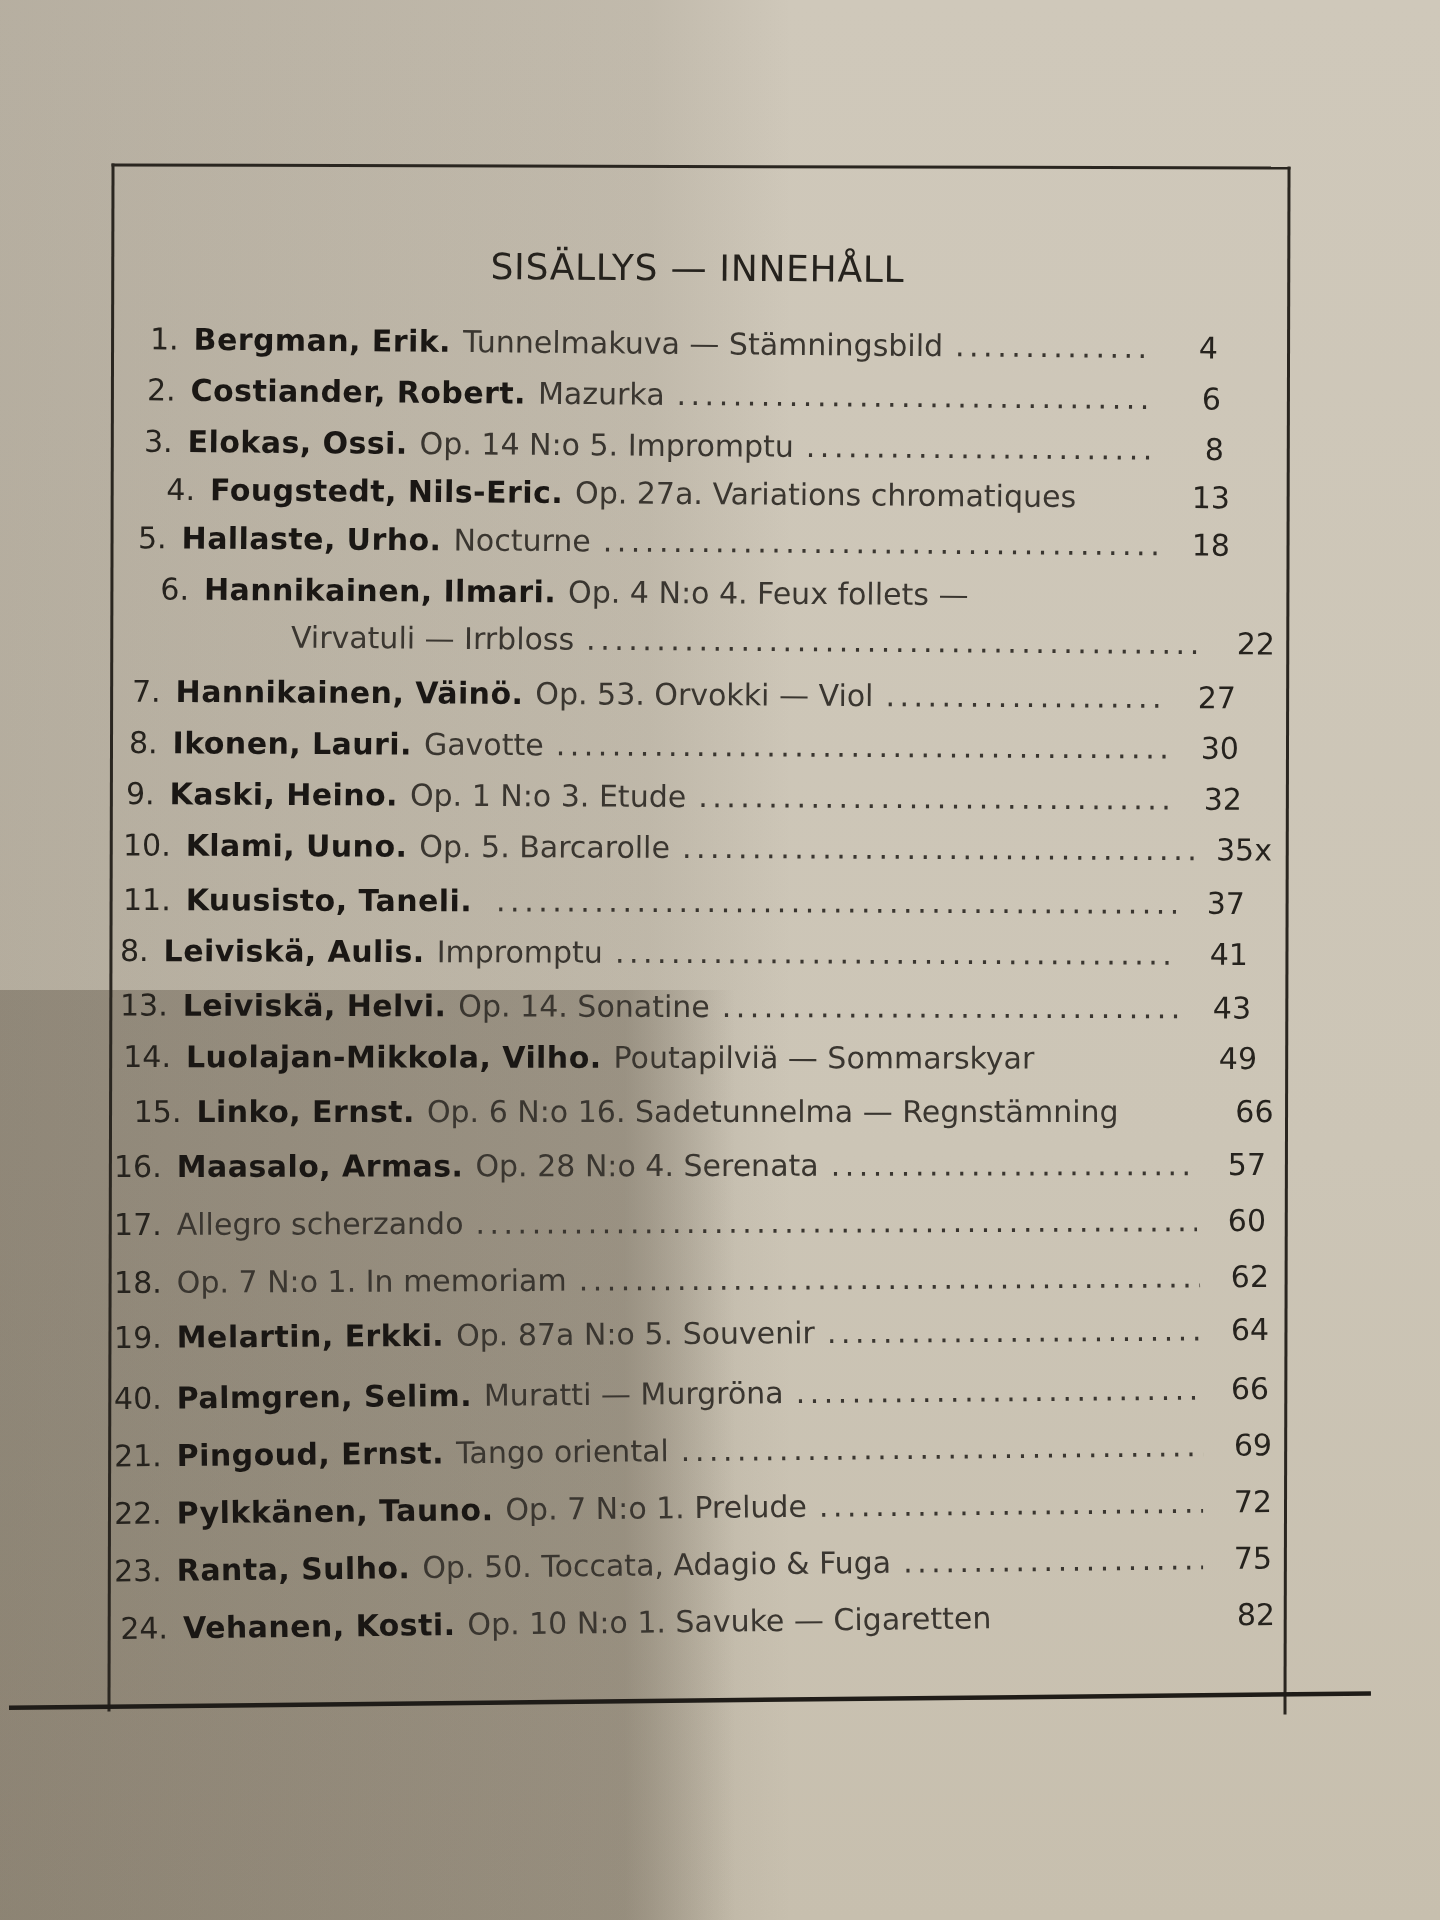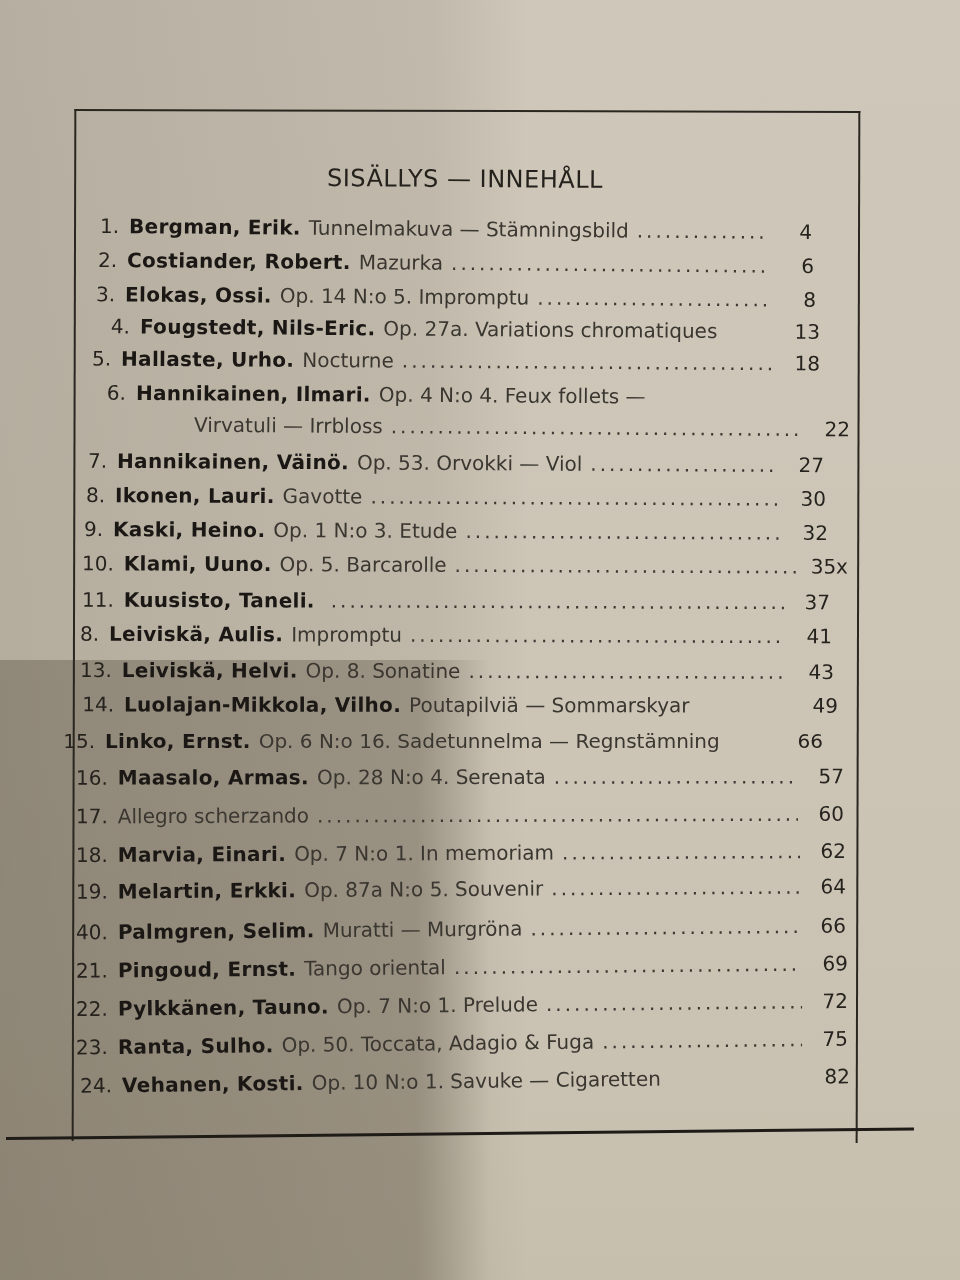--- a/index.html
+++ b/index.html
@@ -228,34 +228,34 @@
     <span class="num">8.</span>
     <span class="composer">Leiviskä, Aulis.</span>
     <span class="work">Impromptu</span>
     <span class="dots"></span>
     <span class="page">41</span>
   </div>
 
   <div class="row" style="left:80px; top:656px; width:754px; transform:rotate(0.15deg);">
     <span class="num">13.</span>
     <span class="composer">Leiviskä, Helvi.</span>
-    <span class="work">Op. 8. Sonatine</span>
+    <span class="work">Op. 14. Sonatine</span>
     <span class="dots"></span>
     <span class="page">43</span>
   </div>
 
   <div class="row" style="left:78px; top:690px; width:760px; transform:rotate(0.1deg);">
     <span class="num">14.</span>
     <span class="composer">Luolajan-Mikkola, Vilho.</span>
     <span class="work">Poutapilviä — Sommarskyar</span>
     <span class="nodots"></span>
     <span class="page">49</span>
   </div>
 
-  <div class="row" style="left:59px; top:726px; width:764px; transform:rotate(0deg);">
+  <div class="row" style="left:85px; top:726px; width:764px; transform:rotate(0deg);">
     <span class="num">15.</span>
     <span class="composer">Linko, Ernst.</span>
     <span class="work">Op. 6 N:o 16. Sadetunnelma — Regnstämning</span>
     <span class="nodots"></span>
     <span class="page">66</span>
   </div>
 
   <div class="row" style="left:76px; top:762px; width:768px; transform:rotate(-0.1deg);">
     <span class="num">16.</span>
     <span class="composer">Maasalo, Armas.</span>
@@ -266,21 +266,20 @@
 
   <div class="row" style="left:76px; top:800px; width:768px; transform:rotate(-0.2deg);">
     <span class="num">17.</span>
     <span class="work">Allegro scherzando</span>
     <span class="dots"></span>
     <span class="page">60</span>
   </div>
 
   <div class="row" style="left:76px; top:838px; width:770px; transform:rotate(-0.3deg);">
     <span class="num">18.</span>
-    <span class="composer">Marvia, Einari.</span>
     <span class="work">Op. 7 N:o 1. In memoriam</span>
     <span class="dots"></span>
     <span class="page">62</span>
   </div>
 
   <div class="row" style="left:76px; top:874px; width:770px; transform:rotate(-0.4deg);">
     <span class="num">19.</span>
     <span class="composer">Melartin, Erkki.</span>
     <span class="work">Op. 87a N:o 5. Souvenir</span>
     <span class="dots"></span>

